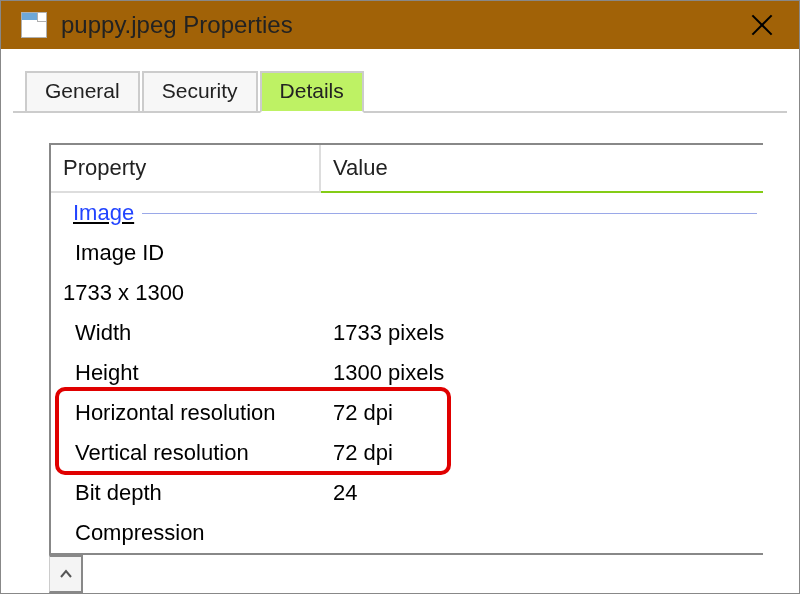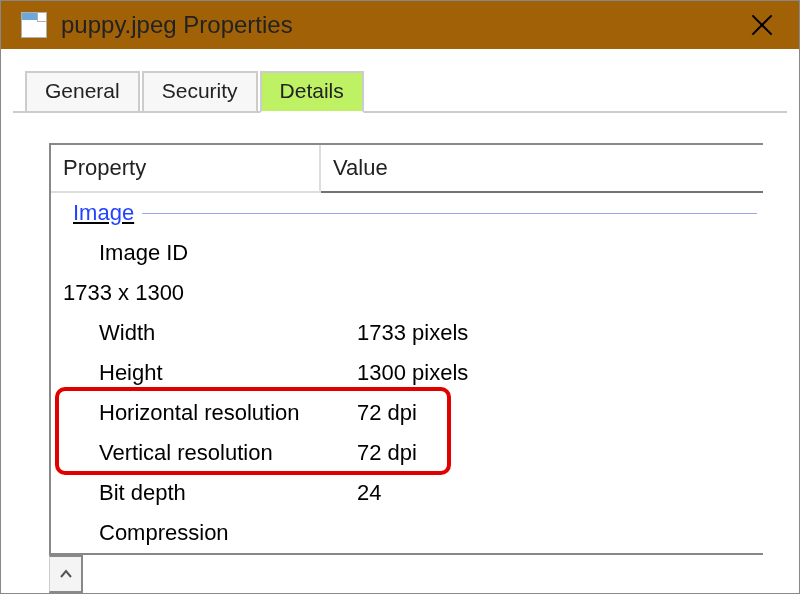--- a/index.html
+++ b/index.html
@@ -118,21 +118,21 @@
       border-bottom: 2px solid #ddd;
     }
     .col-val {
       flex: 1;
       padding-left: 12px;
       font-size: 22px;
       color: #222;
       height: 100%;
       display: flex;
       align-items: center;
-      border-bottom: 2px solid #737373;
+      border-bottom: 2px solid #84cc16;
     }
     .section-header {
       display: flex;
       align-items: center;
       height: 40px;
       padding-left: 22px;
       text-decoration: underline;
     }
     .section-header span {
       color: #2244ff;
@@ -150,21 +150,20 @@
       height: 40px;
       align-items: center;
     }
     .cell-prop {
       width: 270px;
       padding-left: 24px;
       font-size: 22px;
       display: flex;
       align-items: center;
       height: 100%;
-      margin-left: 24px;
     }
     .cell-val {
       flex: 1;
       padding-left: 12px;
       font-size: 22px;
       display: flex;
       align-items: center;
       height: 100%;
     }
     .highlight-box {

